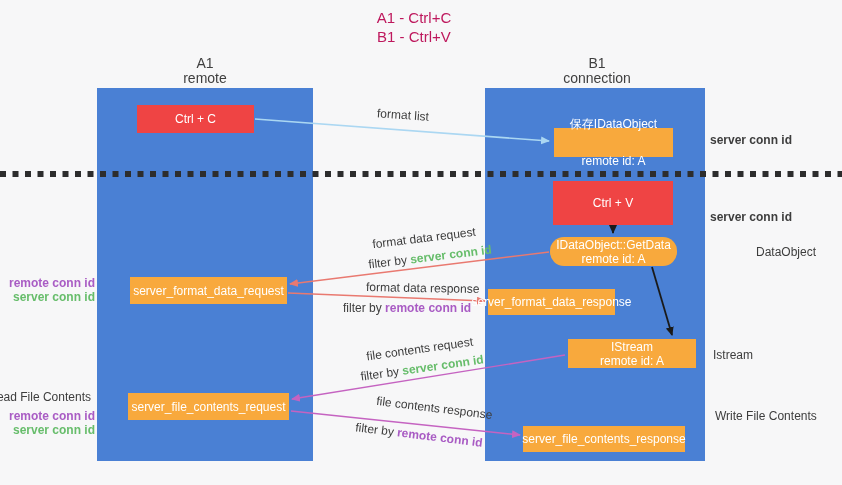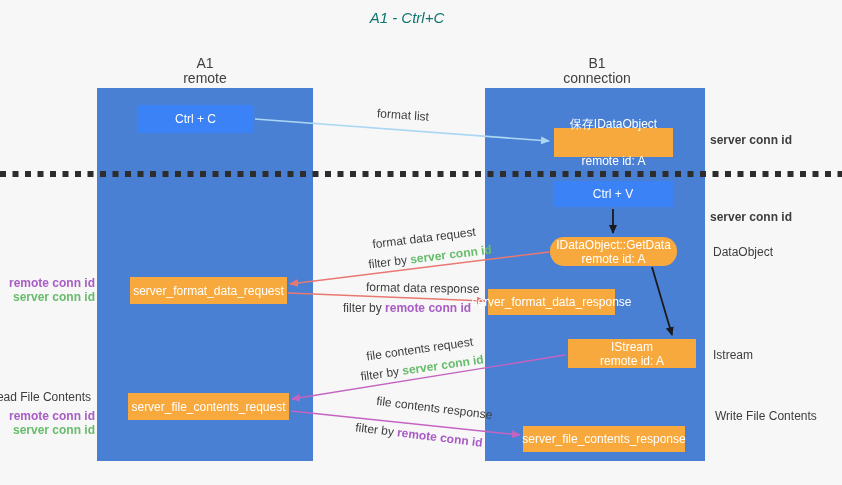--- a/index.html
+++ b/index.html
@@ -8,60 +8,61 @@
     background:#ffffff;
   }
   .stage{
     position:relative;
     width:842px;height:485px;
     background:#f7f7f8;
     overflow:hidden;
     font-size:12px;color:#3d3d3d;
   }
   .title{
-    position:absolute;left:317px;top:8px;width:180px;
-    text-align:center;font-size:15px;line-height:19px;color:#0f766e;font-style:italic;
+    position:absolute;left:324px;top:8px;width:180px;
+    text-align:center;font-size:15px;line-height:19px;color:#be185d;
   }
   .lane-header{
     position:absolute;top:56px;width:120px;text-align:center;
     font-size:14px;line-height:15px;color:#3f3f3f;
   }
   .lane-header.left{left:145px;}
   .lane-header.right{left:537px;}
   .lane{
     position:absolute;top:88px;height:373px;
     background:#4a80d4;
   }
   .lane.left{left:97px;width:216px;}
   .lane.right{left:485px;width:220px;}
   .node{
     position:absolute;display:flex;flex-direction:column;
     align-items:center;justify-content:center;
     color:#ffffff;font-size:12px;line-height:14px;text-align:center;
     white-space:nowrap;
   }
-  .node.green{background:#3b82f6;}
+  .node.green{background:#ef4444;}
   .node.orange{background:#f8a93d;}
   .msg{
     position:absolute;white-space:nowrap;font-size:12px;color:#3d3d3d;
   }
   .grn{color:#67bd6b;font-weight:bold;}
   .pur{color:#a95cc4;font-weight:bold;}
   .side-label{position:absolute;white-space:nowrap;font-size:12px;color:#3d3d3d;}
   .side-label.right-align{text-align:right;}
   .conn-pair{line-height:13.5px;font-size:12px;}
   svg.overlay{position:absolute;left:0;top:0;pointer-events:none;}
 </style>
 </head>
 <body>
 
 <div class="stage">
 
   <div class="title">
     <div>A1 - Ctrl+C</div>
+    <div>B1 - Ctrl+V</div>
   </div>
 
   <div class="lane-header left">
     <div>A1</div>
     <div>remote</div>
   </div>
   <div class="lane-header right">
     <div>B1</div>
     <div>connection</div>
   </div>
@@ -112,21 +113,21 @@
 
   <div class="node orange" style="left:128px;top:393px;width:161px;height:27px;">
     <span>server_file_contents_request</span>
   </div>
 
   <div class="node orange" style="left:554px;top:128px;width:119px;height:29px;gap:23px;">
     <span>保存IDataObject</span>
     <span>remote id: A</span>
   </div>
 
-  <div class="node green" style="left:553px;top:181px;width:120px;height:26px;align-items:center;">
+  <div class="node green" style="left:553px;top:181px;width:120px;height:44px;align-items:center;">
     <span>Ctrl + V</span>
   </div>
 
   <div class="node orange" style="left:550px;top:237px;width:127px;height:29px;border-radius:14px;">
     <span>IDataObject::GetData</span>
     <span>remote id: A</span>
   </div>
 
   <div class="node orange" style="left:488px;top:289px;width:127px;height:26px;">
     <span>server_format_data_response</span>
@@ -162,21 +163,21 @@
   </div>
 
   <div class="msg" style="left:376px;top:401px;transform:rotate(7deg);">file contents response</div>
   <div class="msg" style="left:355px;top:428px;transform:rotate(7deg);">
     <span>filter by</span>
     <span class="pur">remote conn id</span>
   </div>
 
   <div class="side-label grn" style="left:710px;top:133px;">server conn id</div>
   <div class="side-label grn" style="left:710px;top:210px;">server conn id</div>
-  <div class="side-label" style="left:713px;top:245px;">DataObject</div>
+  <div class="side-label" style="left:756px;top:245px;">DataObject</div>
   <div class="side-label" style="left:713px;top:348px;">Istream</div>
   <div class="side-label" style="left:715px;top:409px;">Write File Contents</div>
 
   <div class="side-label right-align conn-pair" style="right:747px;top:277px;">
     <div class="pur">remote conn id</div>
     <div class="grn">server conn id</div>
   </div>
 
   <div class="side-label right-align" style="right:751px;top:390px;">Read File Contents</div>
 

